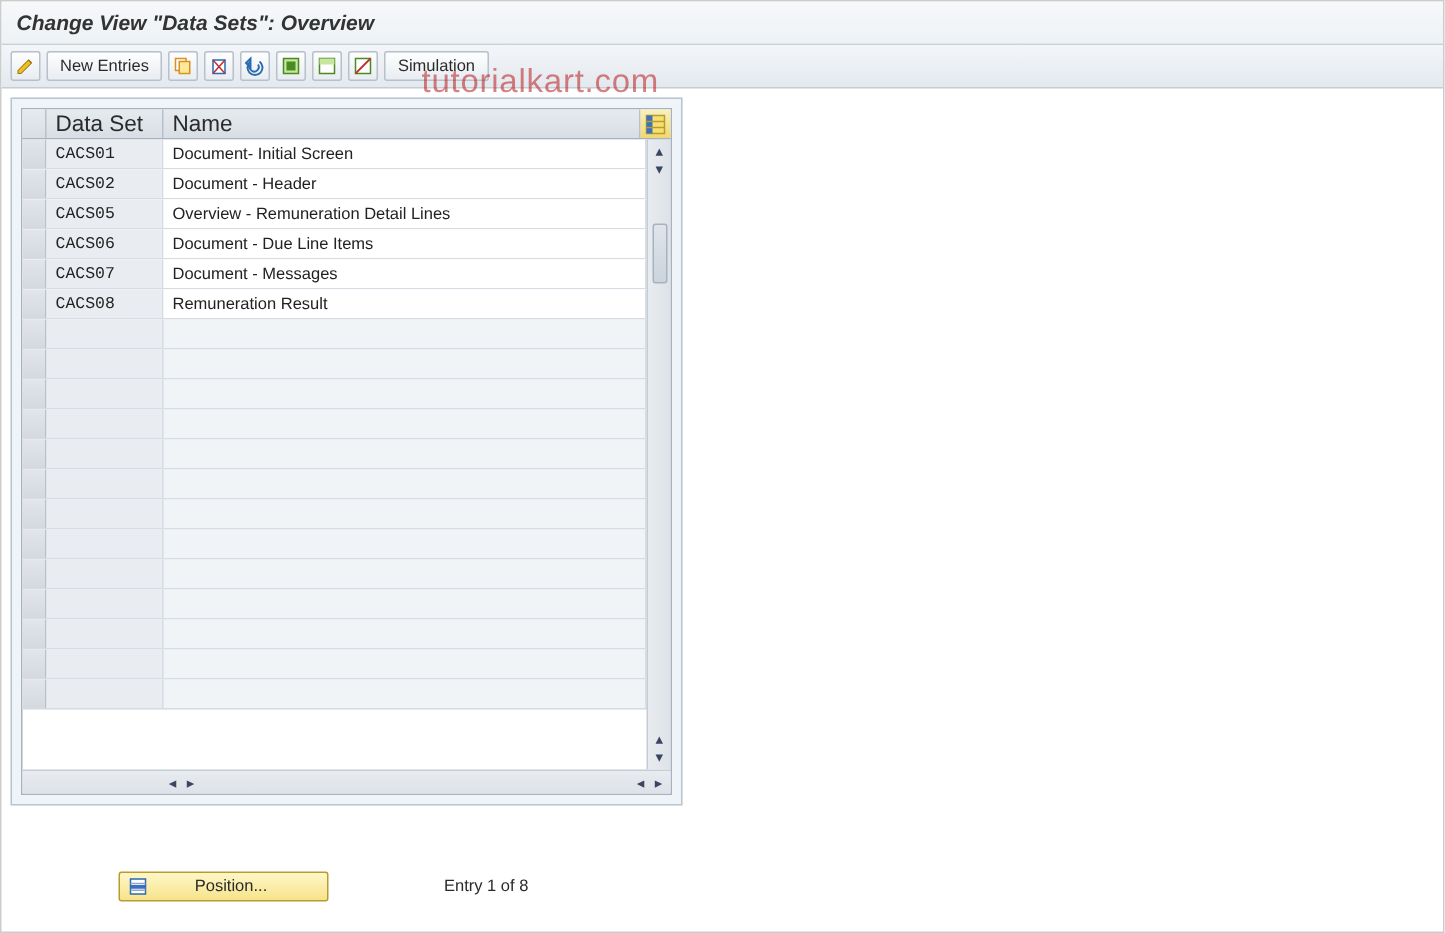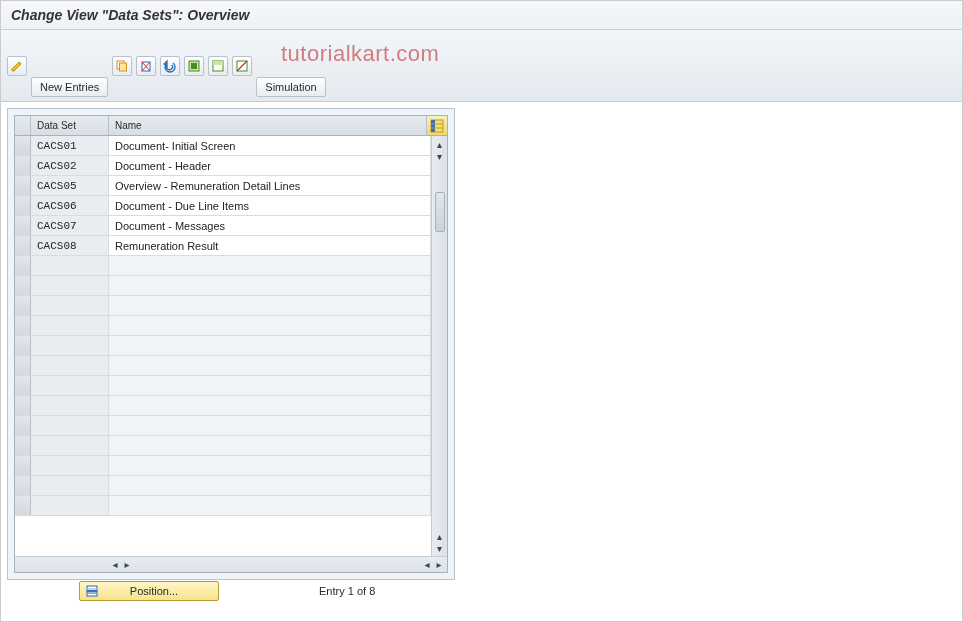--- a/index.html
+++ b/index.html
@@ -48,21 +48,20 @@
     height: 20px;
     display: inline-flex;
     align-items: center;
     padding: 0 8px;
     font-size: 11px;
     color: #2a2a2a;
     background: linear-gradient(#fefefe,#e8edf2);
     border: 1px solid #b8c0ca;
     border-radius: 2px;
     cursor: pointer;
-    margin-top: 43px;
   }
   .watermark {
     position: absolute;
     top: 40px;
     left: 280px;
     font-size: 22px;
     font-weight: normal;
     color: #b91c1c;
     opacity: 0.55;
     letter-spacing: 0.5px;
@@ -82,21 +81,21 @@
   }
   .table-header {
     display: flex;
     background: linear-gradient(#e6ebef,#d8dee4);
     border-bottom: 1px solid #a8b2be;
     height: 20px;
   }
   .th {
     border-right: 1px solid #b8c0ca;
     padding: 3px 6px;
-    font-size: 10px;
+    font-size: 15px;
     color: #2a2a2a;
     display: flex;
     align-items: center;
   }
   .col-sel { width: 16px; padding: 0; background: linear-gradient(#e6ebef,#d8dee4);}
   .col-ds { width: 78px; }
   .col-name { flex: 1; }
   .col-cfg {
     width: 20px; padding:0; display:flex;align-items:center;justify-content:center;
     border-right: none;
@@ -191,21 +190,21 @@
     border: 1px solid #b89c30;
     border-radius: 2px;
     cursor: pointer;
     font-size: 11px;
     color: #2a2a2a;
     min-width: 140px;
     justify-content: flex-start;
   }
   .position-btn .pos-text { flex:1; text-align:center; padding: 0 12px;}
   .entry-label {
-    margin-left: 100px;
+    margin-left: 77px;
     font-size: 11px;
     color: #2a2a2a;
   }
 </style>
 </head>
 <body>
 
 <div class="title-bar">
   <h1>Change View "Data Sets": Overview</h1>
 </div>

